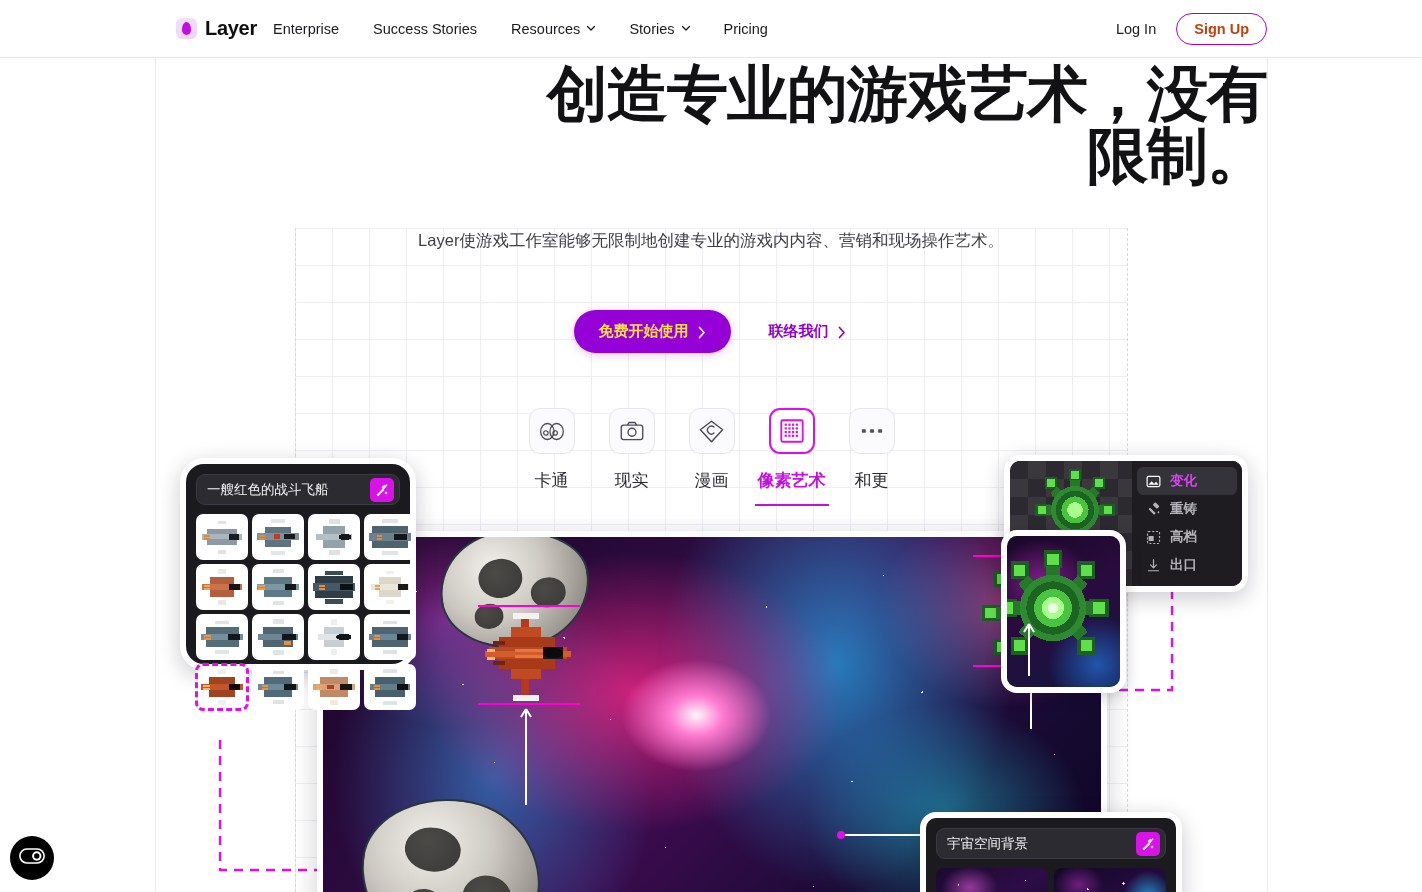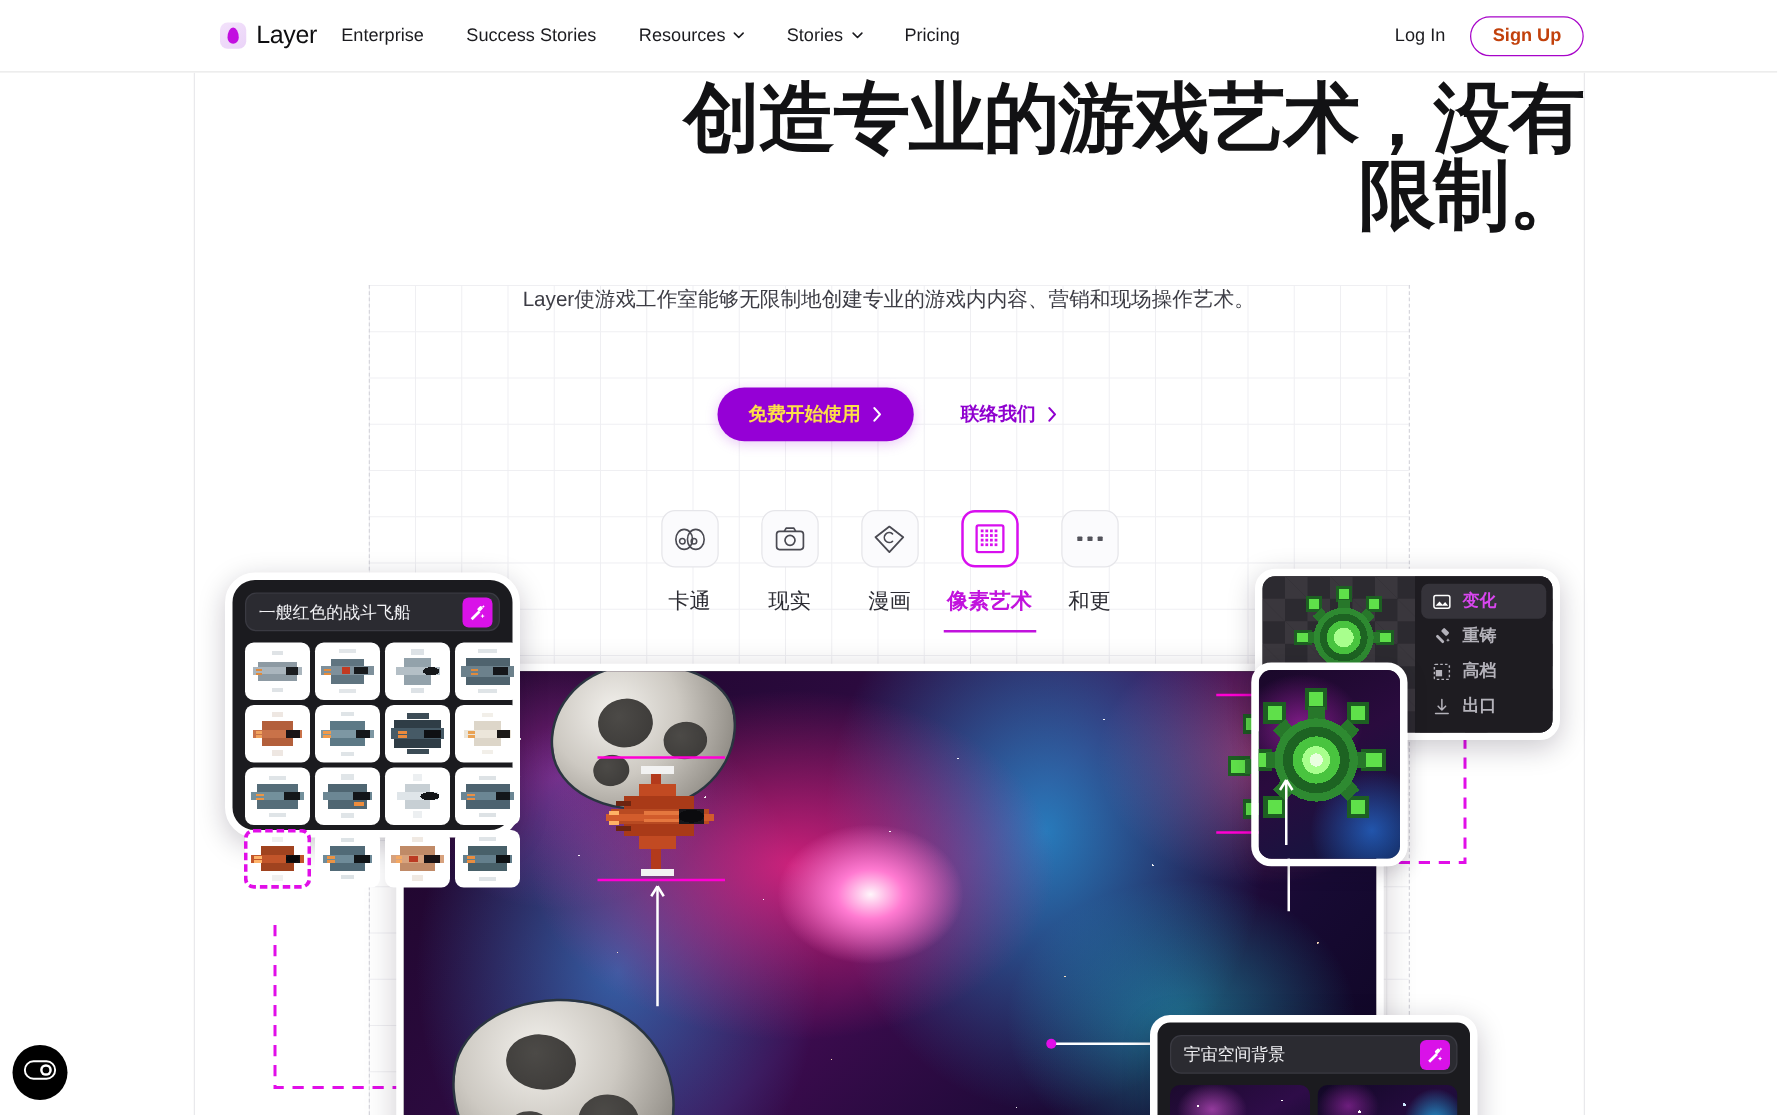--- a/index.html
+++ b/index.html
@@ -25,21 +25,21 @@
     width: 21px; height: 21px; border-radius: 6px;
     background: linear-gradient(150deg,#f3e2fb 0%,#ead3f8 100%);
     display: flex; align-items: center; justify-content: center;
   }
   .brand-drop {
     width: 9px; height: 13px;
     background: #c20ee0;
     border-radius: 50% 50% 50% 50% / 62% 62% 38% 38%;
     transform: rotate(0deg);
   }
-  .brand-name { font-size: 20px; font-weight: 400; letter-spacing: -0.3px; color:#0e0e10; }
+  .brand-name { font-size: 20px; font-weight: 700; letter-spacing: -0.3px; color:#0e0e10; }
 
   .nav-links { position: absolute; left: 273px; display: flex; align-items: center; gap: 0; }
   .nav-link {
     font-size: 14.5px; color: #1b1b1f; font-weight: 400;
     padding: 0 17px; cursor: pointer; white-space: nowrap;
     display: flex; align-items: center; gap: 6px;
   }
   .nav-link:first-child { padding-left: 0; }
   .caret { display:inline-block; width: 9px; height: 9px; position: relative; top:-1px;}
   .caret svg { display:block; }

